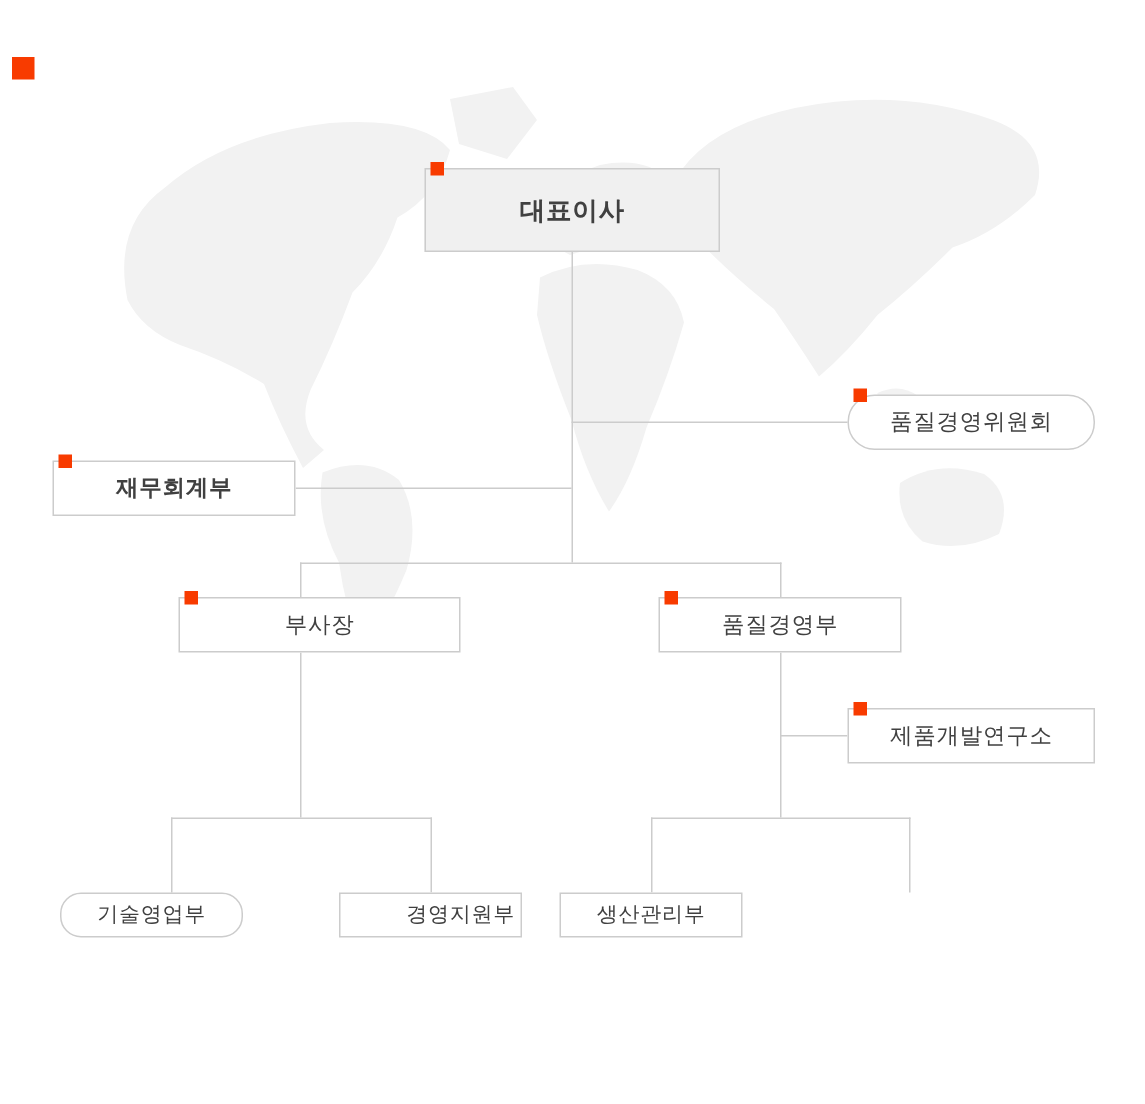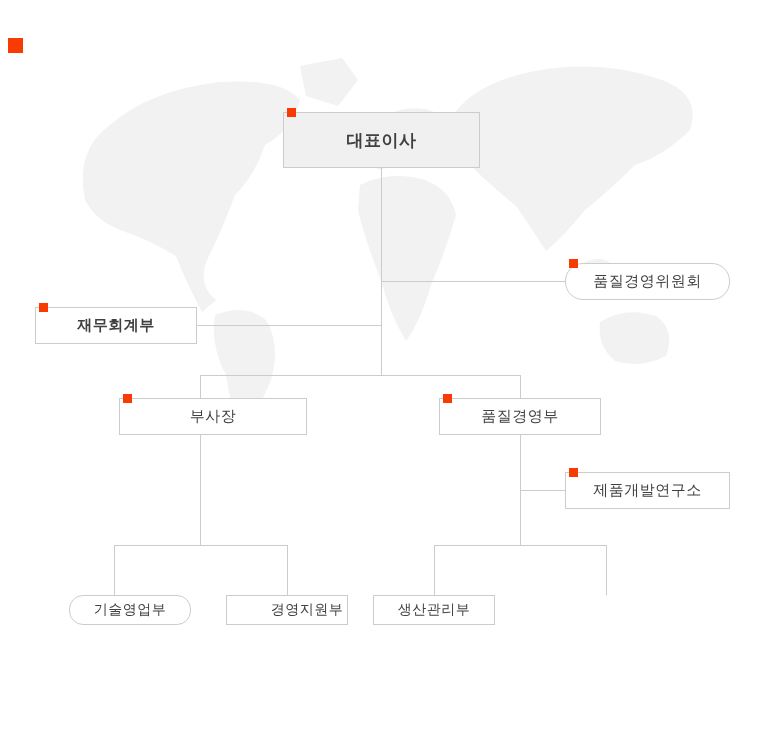--- a/index.html
+++ b/index.html
@@ -59,21 +59,21 @@
     background: #f83b00;
   }
   .n-ceo   { left: 283px; top: 112px; width: 197px; height: 56px;
              background: #f0f0f0; font-weight: bold; font-size: 17px; }
   .n-committee { left: 565px; top: 263px; width: 165px; height: 37px; border-radius: 18px; }
   .n-finance   { left: 35px;  top: 307px; width: 162px; height: 37px; font-weight: bold; }
   .n-vp        { left: 119px; top: 398px; width: 188px; height: 37px; }
   .n-ed        { left: 439px; top: 398px; width: 162px; height: 37px; }
   .n-rnd       { left: 565px; top: 472px; width: 165px; height: 37px; text-align: right; }
   .n-dept      { top: 595px; width: 122px; height: 30px; font-size: 14px; }
-  .n-dept1 { left: 69px; border-radius: 14px; }
+  .n-dept1 { left: 40px; border-radius: 14px; }
   .n-dept2 { left: 226px; padding-left: 40px; }
   .n-dept3 { left: 373px; }
   .n-dept4 { left: 545px; }
 
   
   .corner-square {
     position: absolute;
     left: 8px; top: 38px;
     width: 15px; height: 15px;
     background: #f83b00;

